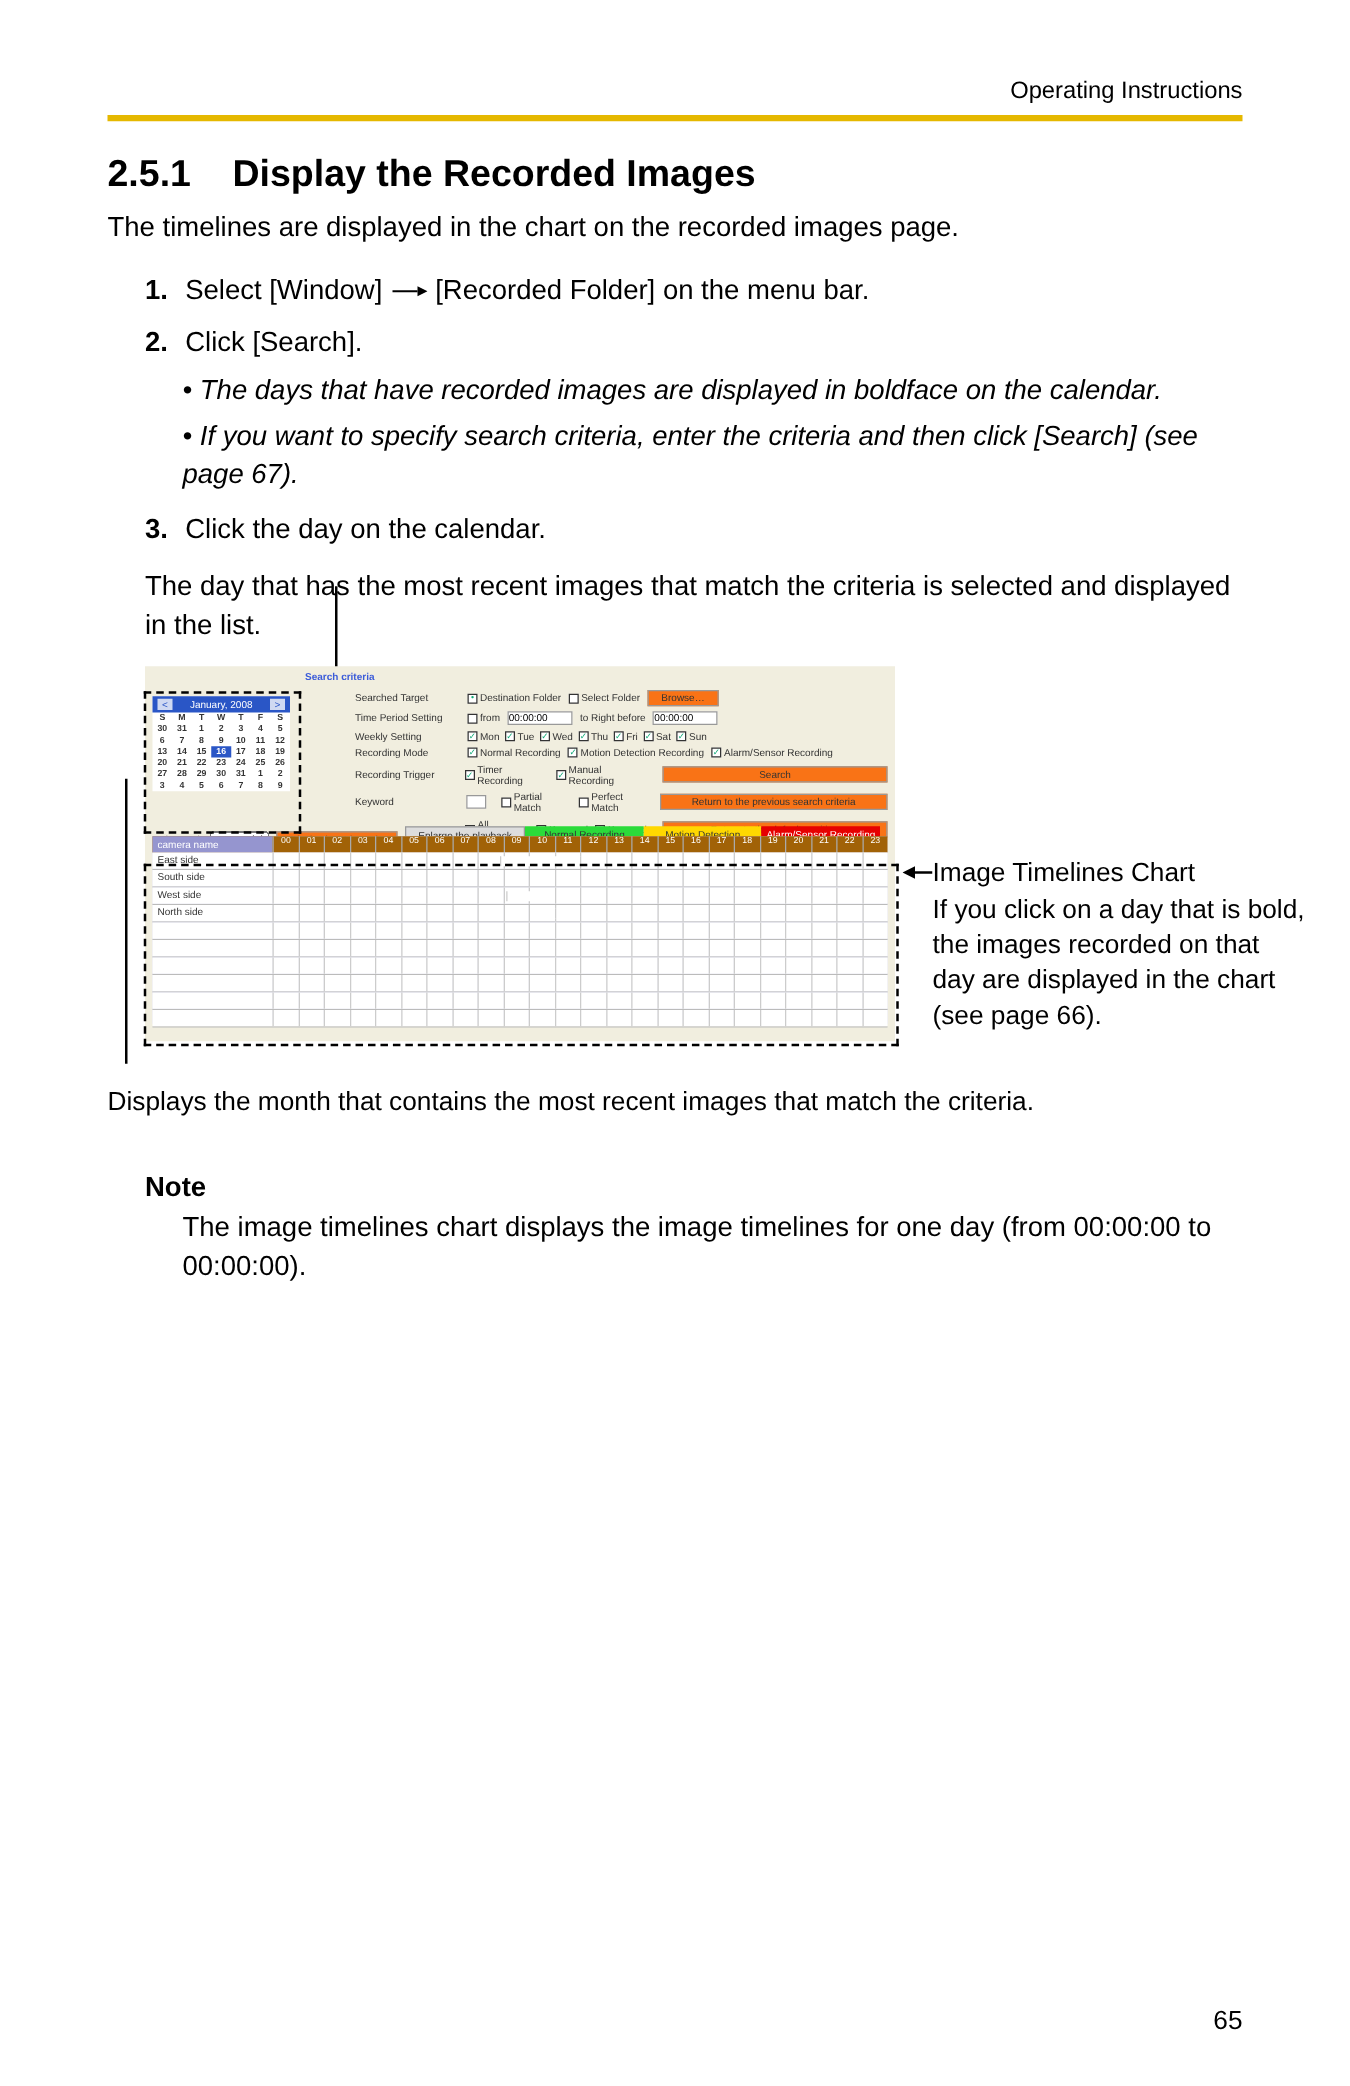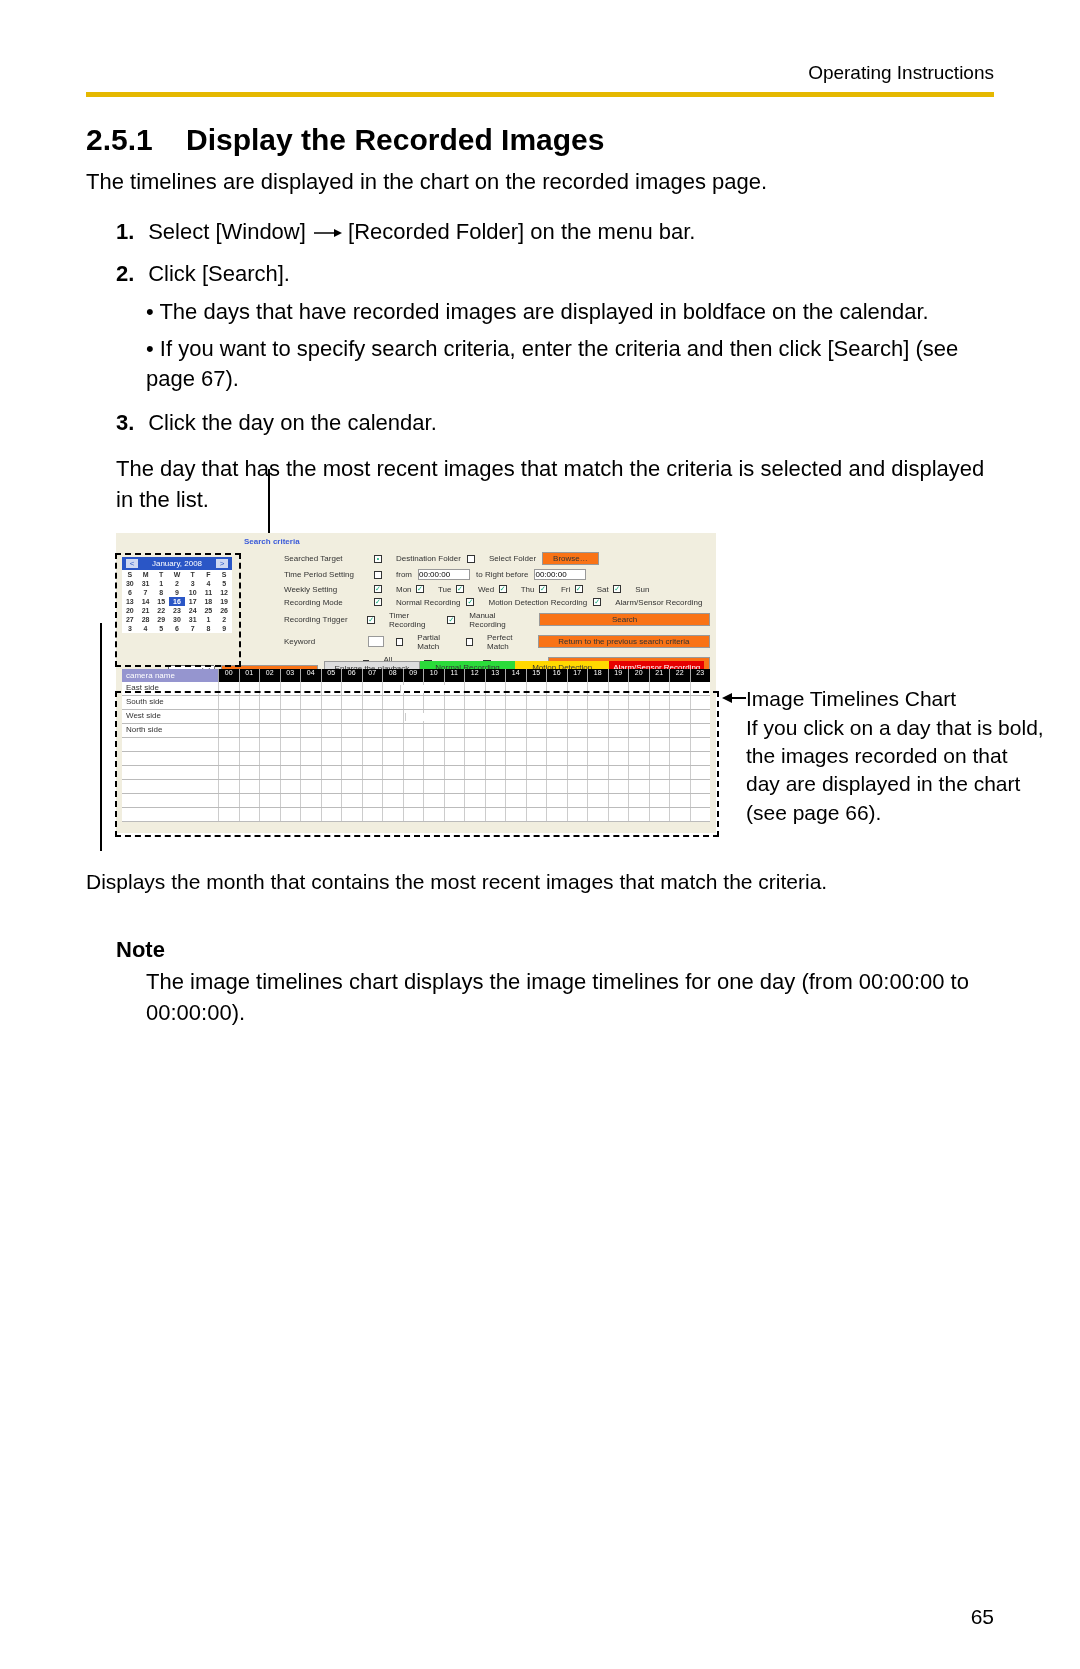--- a/index.html
+++ b/index.html
@@ -42,20 +42,21 @@
   ol.steps {
     list-style: none;
     margin-left: 30px;
     font-size: 22px;
   }
   ol.steps > li { margin-bottom: 16px; }
   ol.steps .num { font-weight: bold; display: inline-block; width: 26px; }
   ul.bullets {
     list-style: none;
     margin: 10px 0 0 30px;
+    font-style: italic;
   }
   ul.bullets li { margin-bottom: 8px; line-height: 1.35; }
   ul.bullets li::before { content: "• "; }
   .arrow-inline svg { vertical-align: middle; }
   p.paratext {
     font-size: 22px;
     line-height: 1.4;
     margin: 18px 0 18px 30px;
   }
   
@@ -69,21 +70,21 @@
     left: 30px; top: 0;
     width: 600px; height: 300px;
     background: #f1eedf;
     font-size: 8px;
     color: #333;
   }
   .shot .criteria-title { color: #3b5bd9; font-weight: bold; padding: 4px 6px; }
   .shot .row { display:flex; align-items:center; padding: 2px 6px; gap:6px; }
   .shot .label { width: 84px; font-size:8px;margin-left:40px; }
   .shot input[type=text] { width: 52px; font-size:8px; background:#fff; border:1px solid #999; }
-  .shot .chk { display:inline-flex; align-items:center; gap:14px; font-size:8px; }
+  .shot .chk { display:inline-flex; align-items:center; gap:2px; font-size:8px; }
   .shot .chk .box { width:8px;height:8px;border:1px solid #333;background:#fff;display:inline-flex;align-items:center;justify-content:center;font-size:7px;color:#1a7; }
   .shot .btn { background:#f97316; border:1px solid #999; padding:1px 10px; font-size:8px; }
   .shot .btn-wide { width: 184px; text-align:center; }
   .shot .legend { display:flex; margin-top:4px; }
   .shot .legend div { flex:1; font-size:8px; text-align:center; padding:2px; }
   .leg-btn { background:#ddd; border:1px solid #999; }
   .leg-green { background:#2bdb3a; }
   .leg-yellow { background:#ffd800; }
   .leg-red { background:#e60000; color:#fff; }
   
@@ -94,21 +95,21 @@
   .calendar .navbtn { background:#cfd9f2; color:#2a56c6; width:12px; text-align:center; }
   .calendar table { width:100%; border-collapse:collapse; }
   .calendar th, .calendar td { font-size:7px; text-align:center; padding:1px; }
   .calendar .today { background:#2a56c6; color:#fff; }
   .calendar .bold { font-weight:bold; }
   
   .timeline {
     position:absolute; left:6px; right:6px; top:136px; height:150px;
     background:#dcdcf4;
   }
-  .timeline .header-row { display:flex; background:#000000; color:#fff; font-size:8px; }
+  .timeline .header-row { display:flex; background:#a16207; color:#fff; font-size:8px; }
   .timeline .camcol { width:96px; background:#9595cf; padding:2px 4px;}
   .timeline .hours { flex:1; display:flex; }
   .timeline .hours div { flex:1; text-align:center; border-left:1px solid #aaa; font-size:7px;}
   .timeline .trow { display:flex; height:14px; border-bottom:1px solid #bbb; }
   .timeline .trow .cam { width:96px; background:#fff; font-size:8px; padding:1px 4px;}
   .timeline .trow .cells { flex:1; display:flex; position:relative;}
   .timeline .trow .cells div { flex:1; border-left:1px solid #ccc; background:#fff;}
   .seg-green { position:absolute; height:8px; top:3px; background:#2bdb3a; }
   .seg-yellow { position:absolute; height:8px; top:3px; background:#ffd800; }
   

